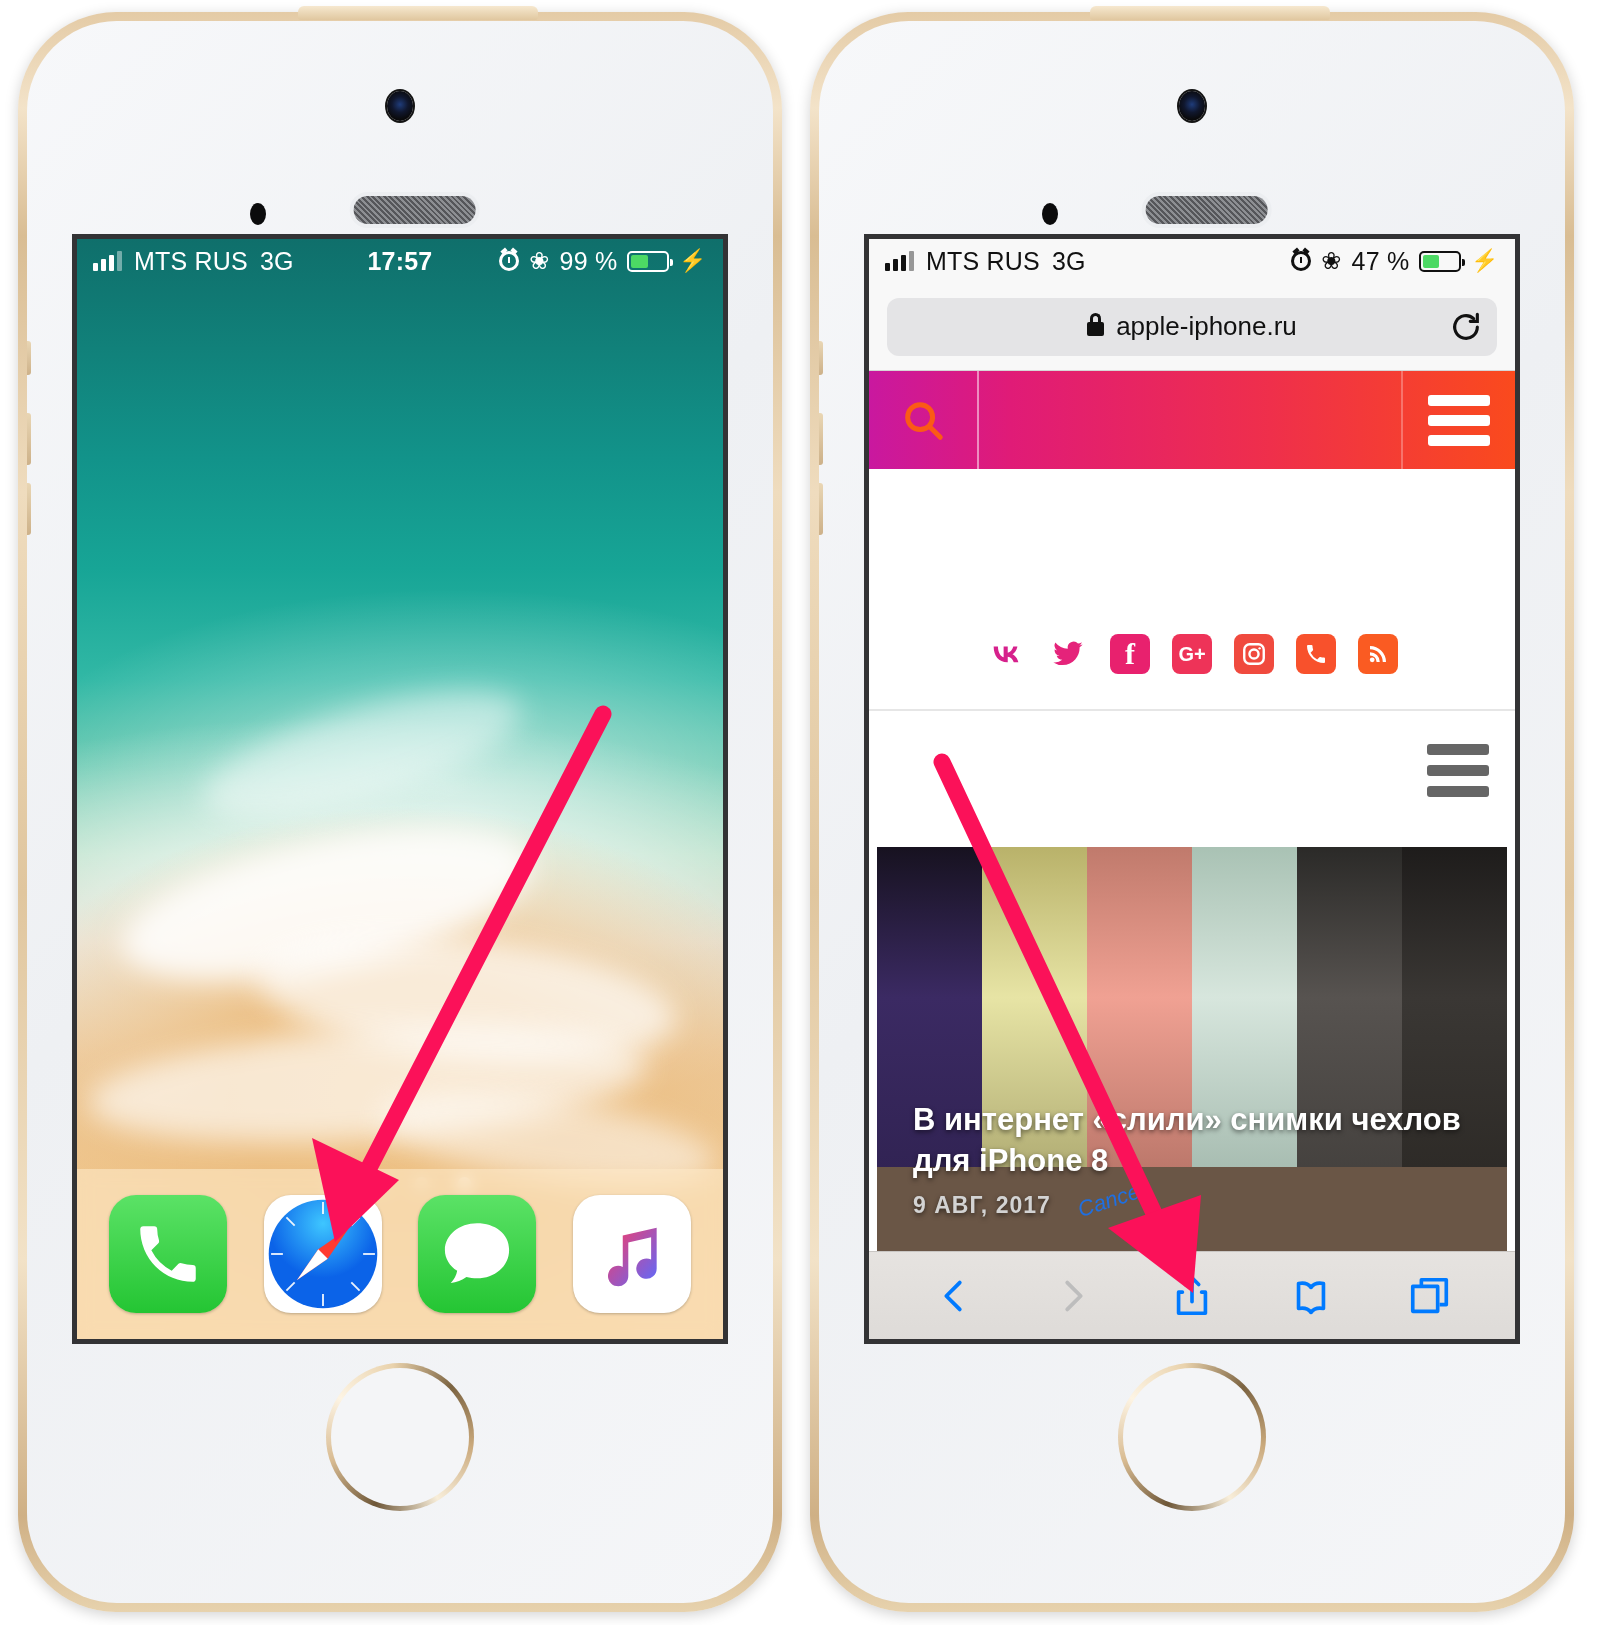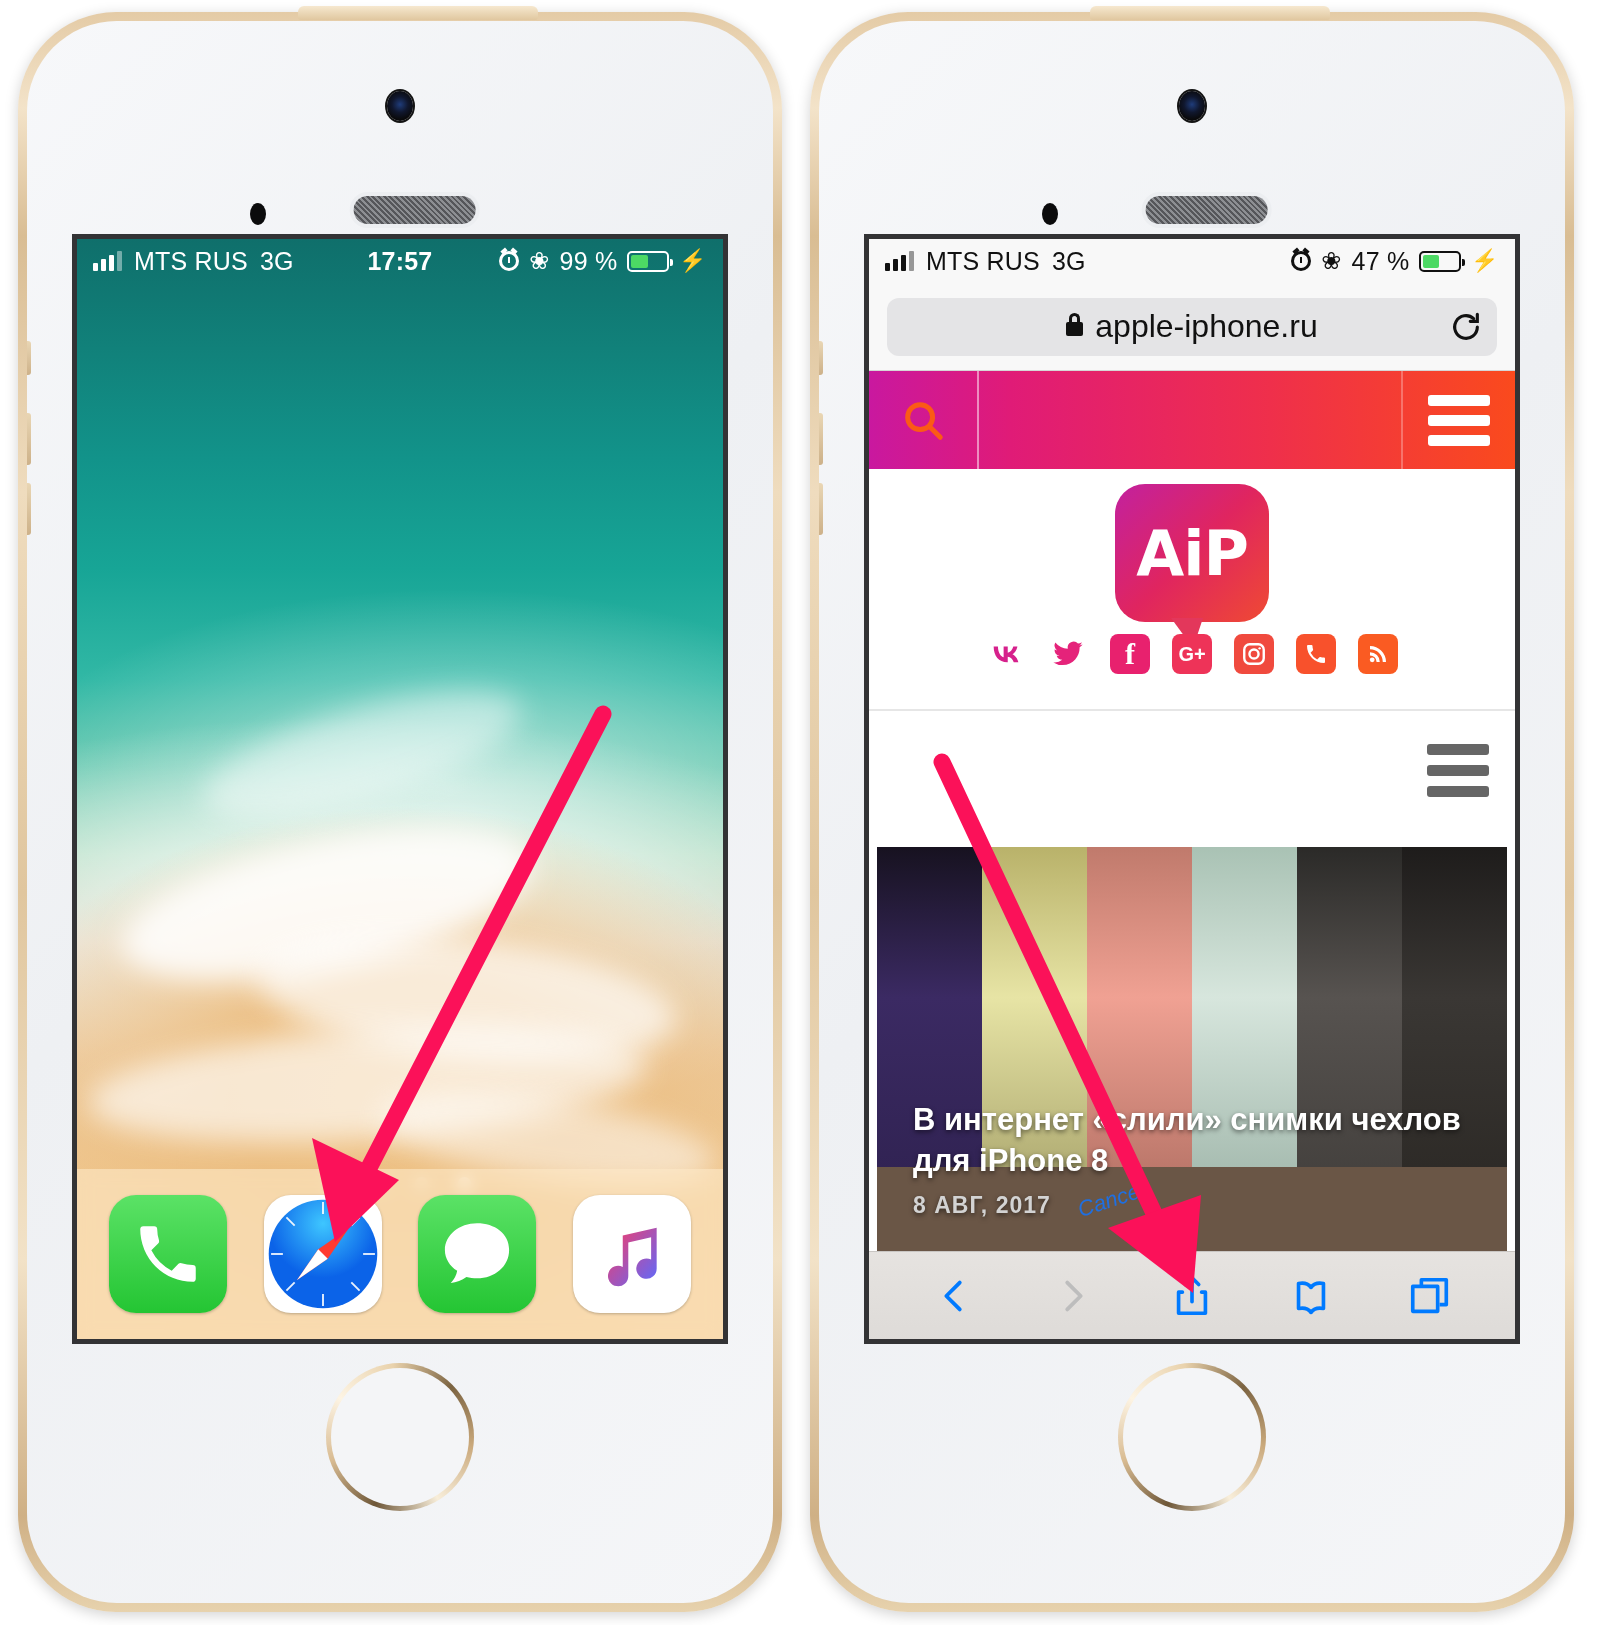--- a/index.html
+++ b/index.html
@@ -167,21 +167,21 @@
   
   .safari{position:absolute;inset:0;background:#fff;}
   .urlbar{
     position:absolute;top:44px;left:0;right:0;height:88px;
     background:#f8f8f8;border-bottom:1px solid #d6d6d6;
     display:flex;align-items:center;padding:0 18px;box-sizing:border-box;
   }
   .urlpill{
     flex:1;height:58px;background:#e4e4e6;border-radius:12px;
     display:flex;align-items:center;justify-content:center;gap:12px;
-    font-size:32px;color:#111;position:relative;
+    font-size:26px;color:#111;position:relative;
   }
   .lock{width:17px;height:14px;background:#111;border-radius:2px;position:relative;margin-top:4px;}
   .lock:before{content:"";position:absolute;left:3px;top:-9px;width:11px;height:11px;border:3px solid #111;border-bottom:none;border-radius:6px 6px 0 0;box-sizing:border-box;}
   .reload{position:absolute;right:14px;top:50%;transform:translateY(-50%);width:34px;height:34px;}
 
   .site-nav{
     position:absolute;top:132px;left:0;right:0;height:98px;
     background:linear-gradient(90deg,#c9189f 0%,#e01b77 22%,#ef2f4b 62%,#fa4a1d 100%);
     display:flex;align-items:center;
   }
@@ -417,25 +417,20 @@
               </svg>
             </div>
             <div class="nav-spacer"></div>
             <div class="nav-burger">
                   <i></i>
                   <i></i>
                   <i></i>
                 </div>
           </div>
 
-          <div class="logo-wrap">
-            <div class="aip">
-              <span class="aip-text">AiP</span>
-            </div>
-          </div>
 
           <div class="social">
             <span class="soc" style="color:#d6218c;font-size:30px">
               <svg width="38" height="26" viewBox="0 0 24 16" fill="#d6218c">
                     <path d="M12.8 13.2c-5.4 0-8.5-3.7-8.6-9.9h2.7c.1 4.5 2.1 6.4 3.6 6.8V3.3h2.6v3.9c1.5-.2 3-1.8 3.5-3.9h2.6c-.4 2.6-2 4.2-3.1 4.9 1.1.5 3 2 3.7 5h-2.9c-.6-1.8-1.9-3.2-3.8-3.4v3.4h-.3z"></path>
                   </svg>
             </span>
             <span class="soc">
               <svg width="38" height="32" viewBox="0 0 24 24" fill="#e5237a">
                     <path d="M23 4.9a8.9 8.9 0 0 1-2.6.7 4.5 4.5 0 0 0 2-2.5 9 9 0 0 1-2.9 1.1A4.5 4.5 0 0 0 11.8 8 12.8 12.8 0 0 1 2.5 3.3a4.5 4.5 0 0 0 1.4 6 4.4 4.4 0 0 1-2-.6v.1a4.5 4.5 0 0 0 3.6 4.4 4.5 4.5 0 0 1-2 .1 4.5 4.5 0 0 0 4.2 3.1A9 9 0 0 1 1 18.3a12.7 12.7 0 0 0 6.9 2c8.3 0 12.8-6.9 12.8-12.8v-.6A9.1 9.1 0 0 0 23 4.9z"></path>
@@ -478,21 +473,21 @@
               <div class="case" style="background:linear-gradient(180deg,#b9b26a,#e7e4a5 35%,#8f8a55)"></div>
               <div class="case" style="background:linear-gradient(180deg,#c07a6c,#f0a193 35%,#9c5e52)"></div>
               <div class="case" style="background:linear-gradient(180deg,#a9c2b4,#d7e6dd 35%,#8aa396)"></div>
               <div class="case" style="background:linear-gradient(180deg,#2b2a28,#575350 35%,#3a3734)"></div>
               <div class="case" style="background:linear-gradient(180deg,#1e1c1b,#3a3734 35%,#26231f)"></div>
             </div>
             <div class="art-photo-strip">
               <span style="position:absolute;left:200px;top:20px;color:#1f6fe0;font-size:22px;font-style:italic;transform:rotate(-18deg)">Cancel</span>
             </div>
             <div class="art-title">В интернет «слили» снимки чехлов для iPhone 8</div>
-            <div class="art-date">8 АВГ, 2017</div>
+            <div class="art-date">9 АВГ, 2017</div>
           </div>
 
           <div class="toolbar">
             <svg class="tb-ico" viewBox="0 0 24 24" fill="none" stroke="#007aff" stroke-width="2" stroke-linecap="round" stroke-linejoin="round">
                   <polyline points="15,5 8,12 15,19"></polyline>
                 </svg>
             <svg class="tb-ico" viewBox="0 0 24 24" fill="none" stroke="#bdbdbd" stroke-width="2" stroke-linecap="round" stroke-linejoin="round">
                   <polyline points="9,5 16,12 9,19"></polyline>
                 </svg>
             <svg class="tb-ico" viewBox="0 0 24 24" fill="none" stroke="#007aff" stroke-width="1.9" stroke-linecap="round" stroke-linejoin="round">

